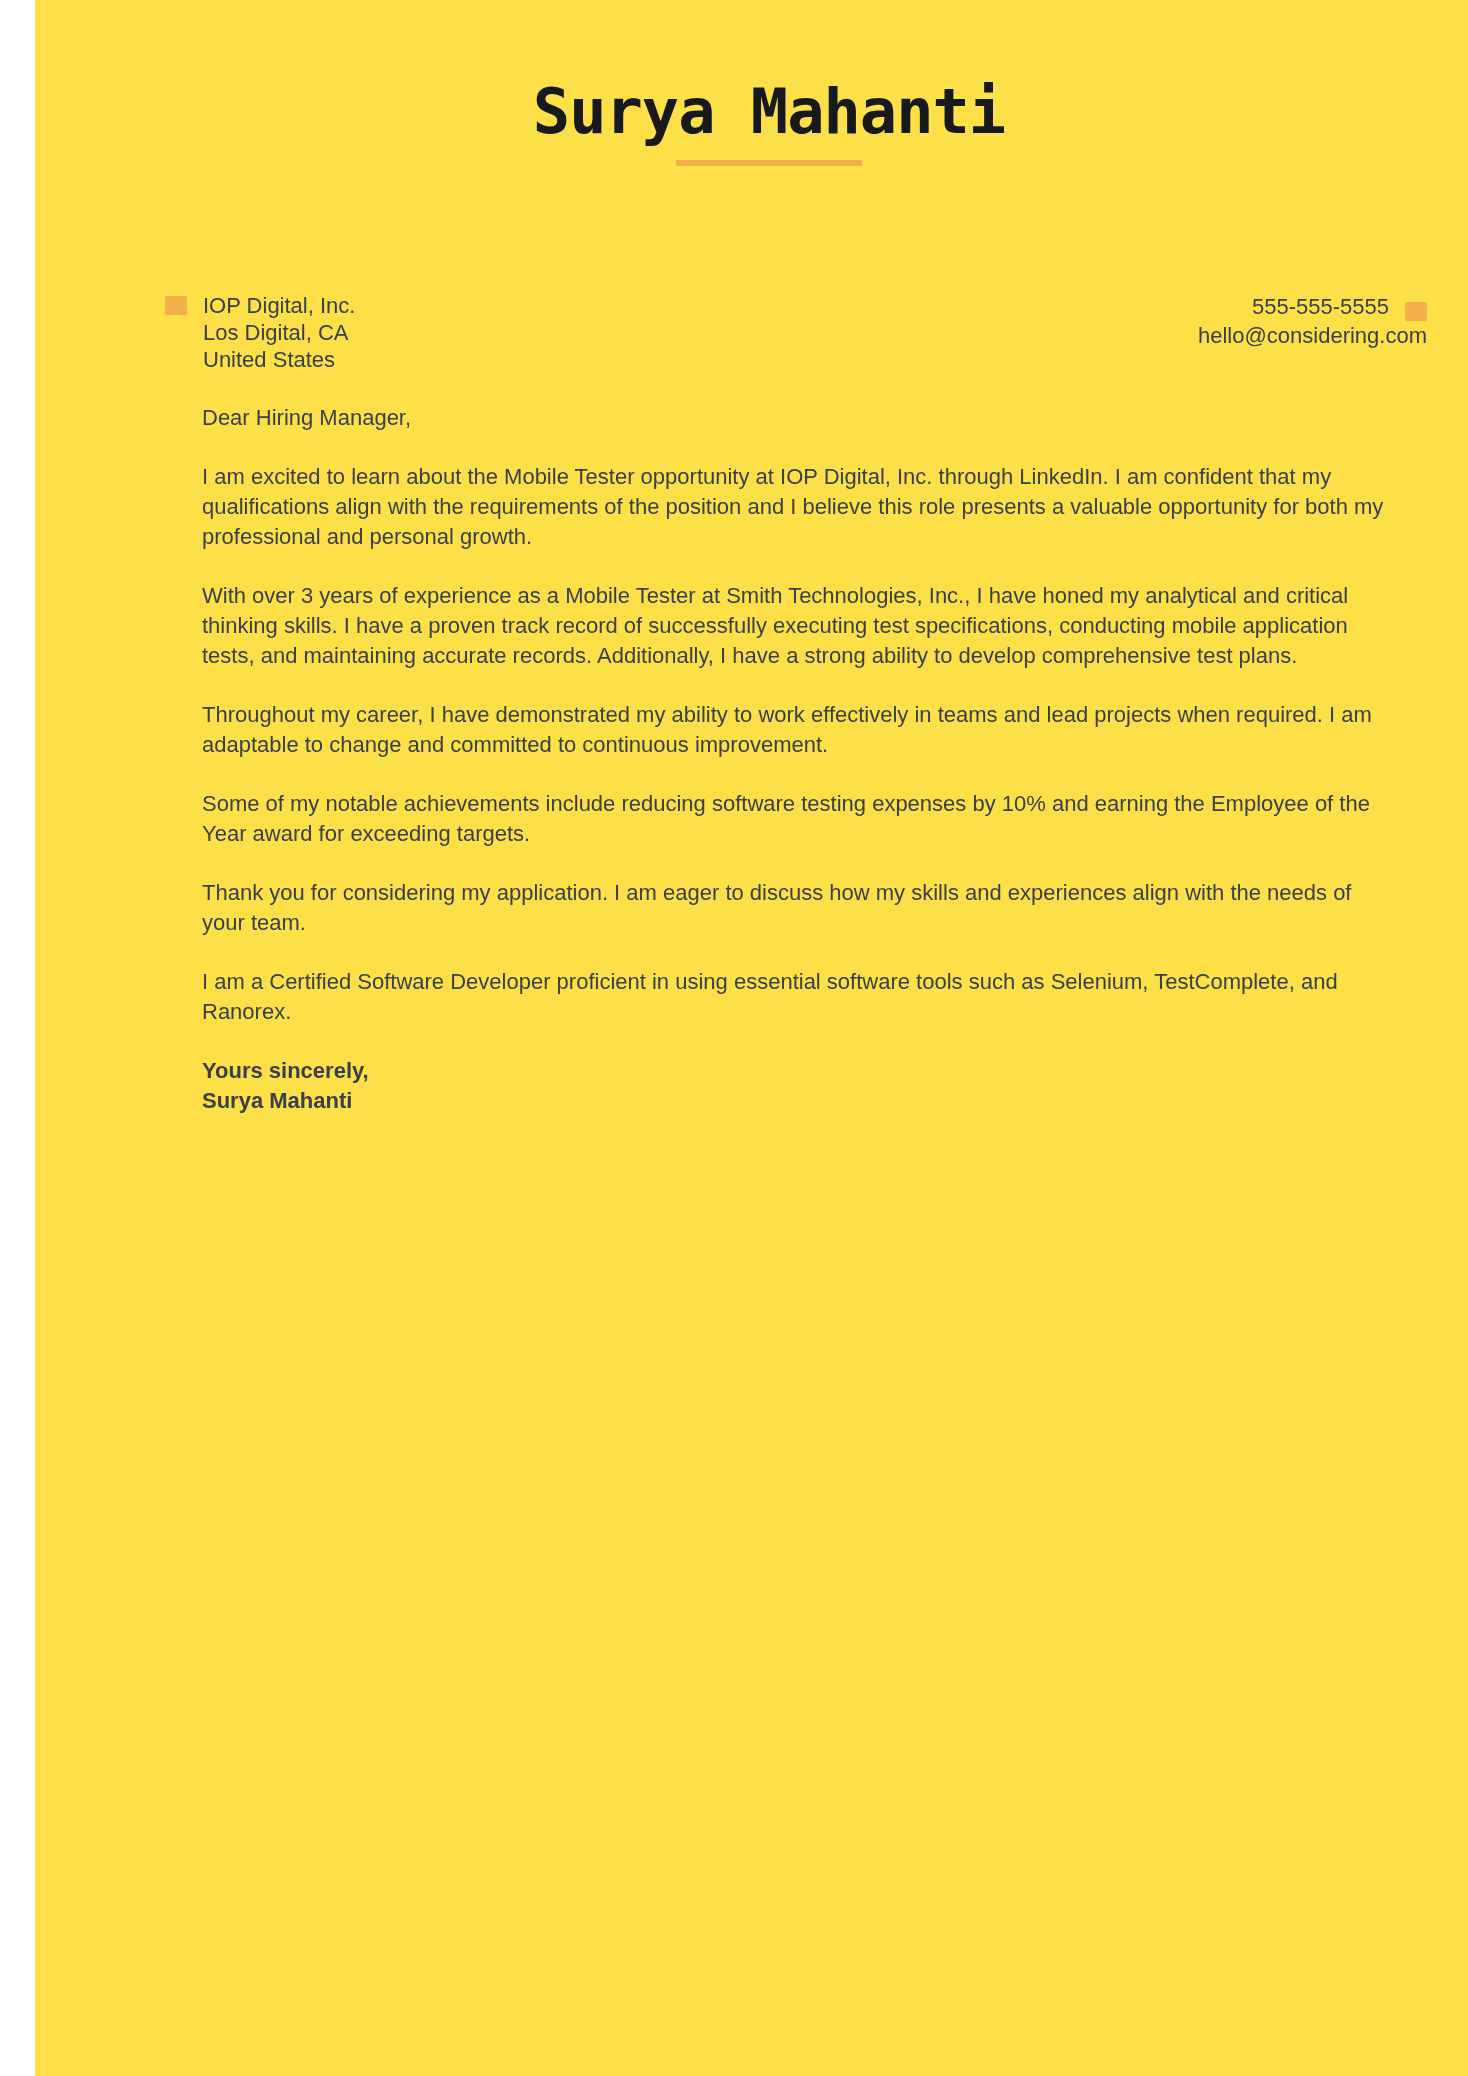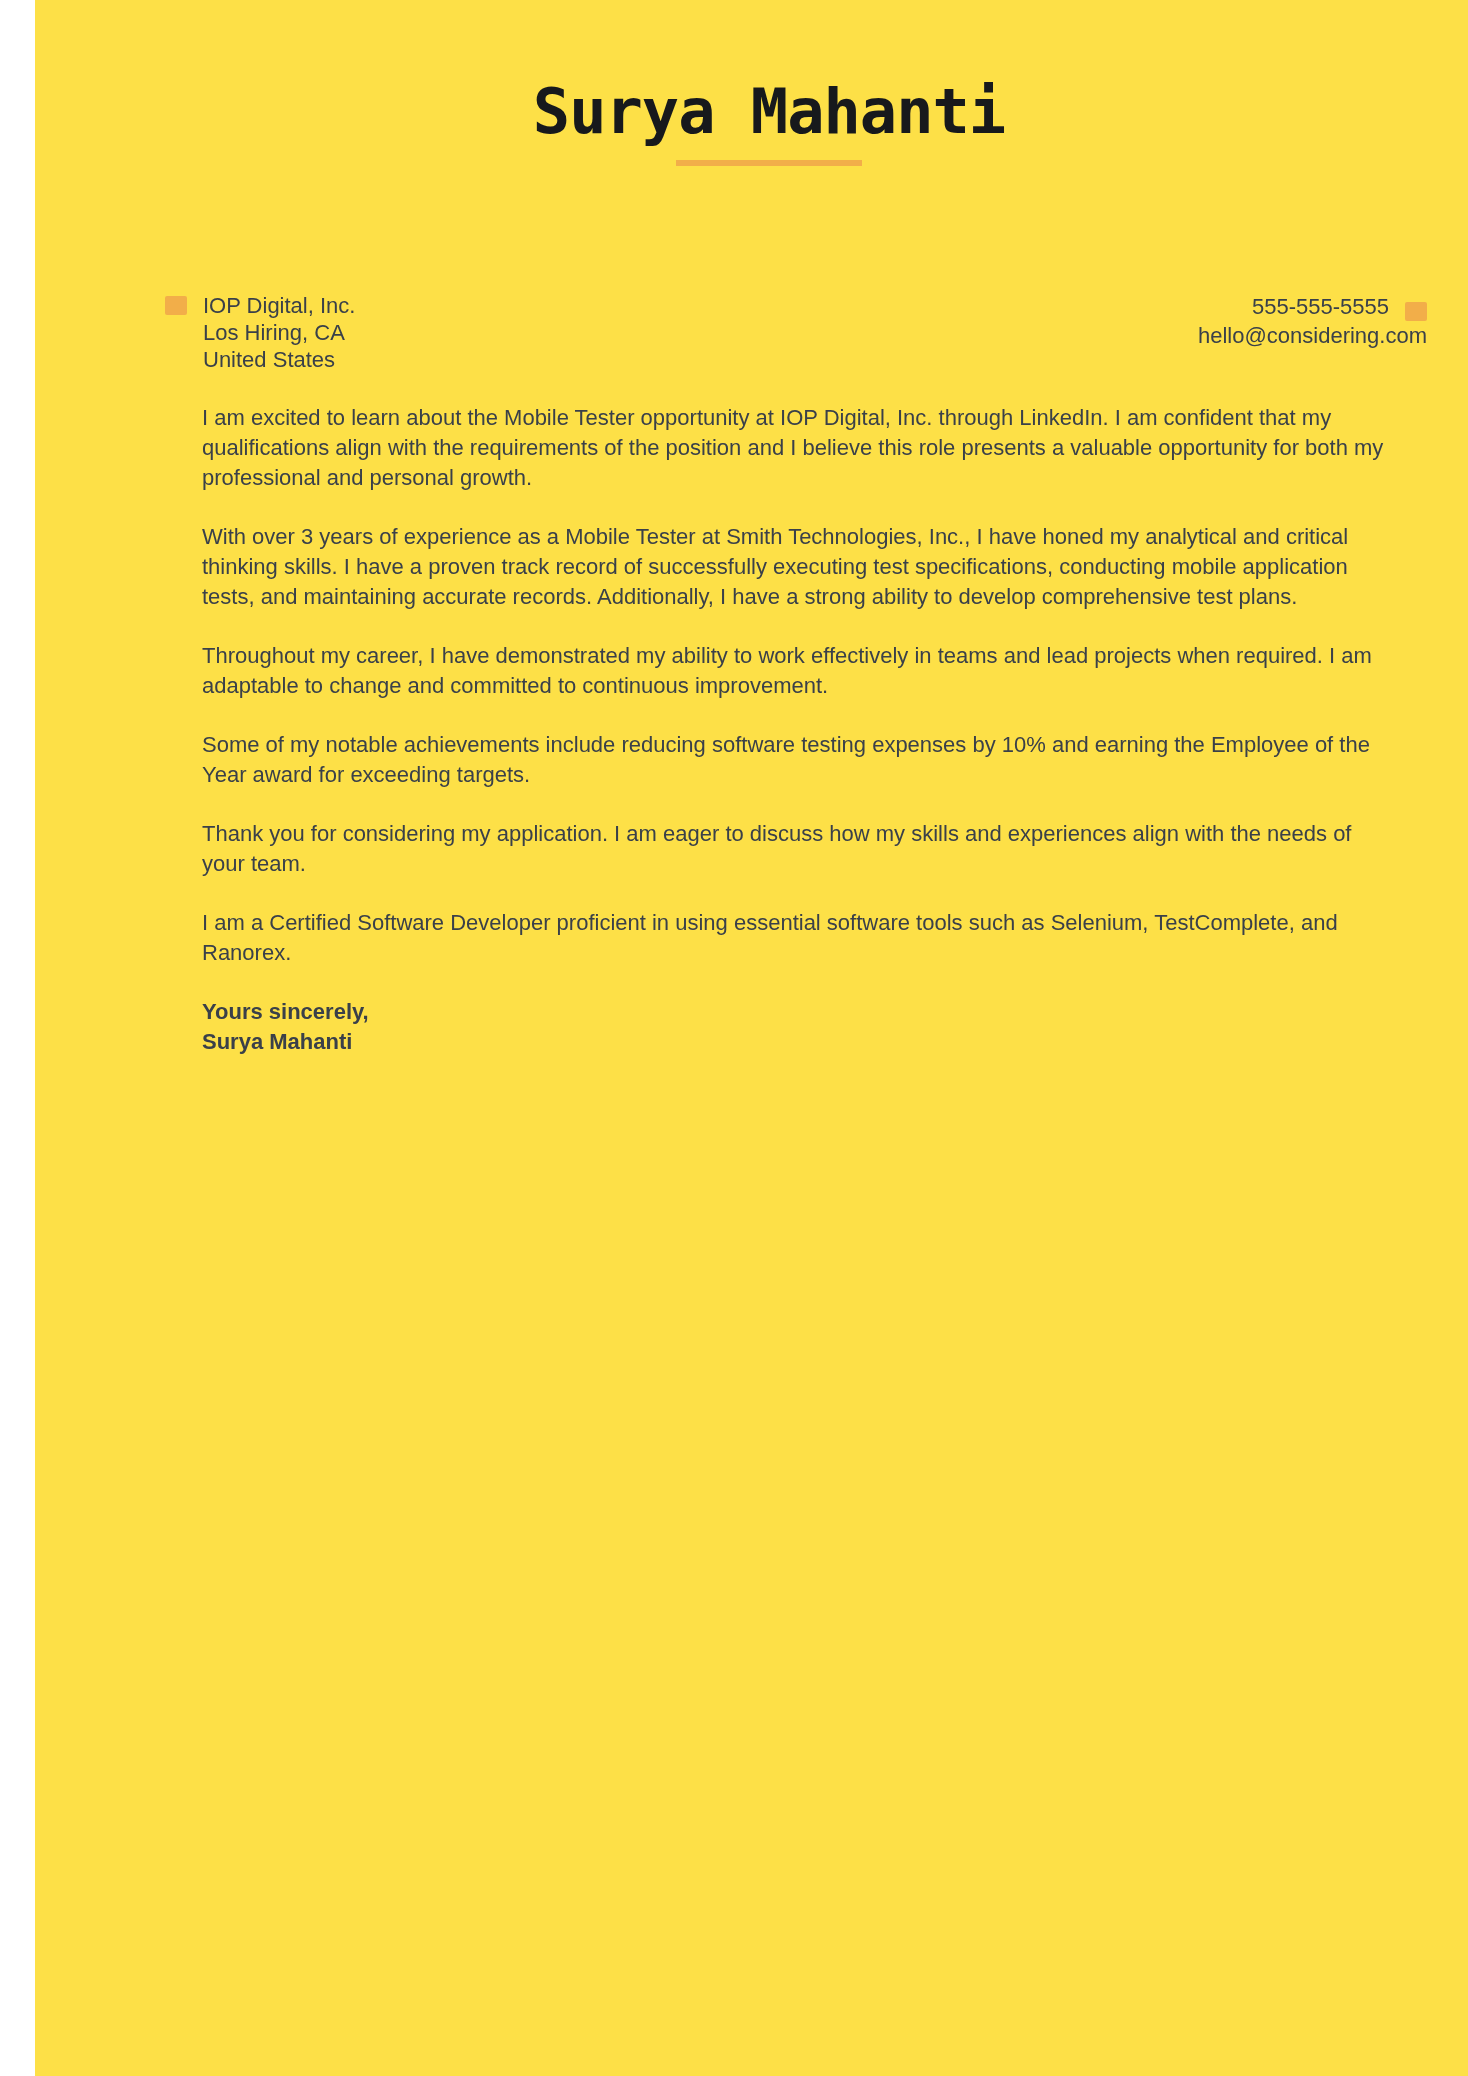--- a/index.html
+++ b/index.html
@@ -103,36 +103,37 @@
   <div class="header">
     <h1 class="page-title">Surya Mahanti</h1>
     <div class="title-underline"></div>
   </div>
 
   <div class="contact-row">
     <div class="recipient">
       <span class="bullet"></span>
       <div class="recipient-lines">
         <div>IOP Digital, Inc.</div>
-        <div>Los Hiring, CA</div>
+        <div>Los Digital, CA</div>
         <div>United States</div>
       </div>
     </div>
 
     <div class="sender">
       <div class="sender-phone-line">
         <span>555-555-5555</span>
         <span class="bullet"></span>
       </div>
       <div>hello@considering.com</div>
     </div>
   </div>
 
 
   <div class="letter-body">
+    <p>Dear Hiring Manager,</p>
 
     <p>I am excited to learn about the Mobile Tester opportunity at IOP Digital, Inc. through LinkedIn. I am confident that my qualifications align with the requirements of the position and I believe this role presents a valuable opportunity for both my professional and personal growth.</p>
     <p>With over 3 years of experience as a Mobile Tester at Smith Technologies, Inc., I have honed my analytical and critical thinking skills. I have a proven track record of successfully executing test specifications, conducting mobile application tests, and maintaining accurate records. Additionally, I have a strong ability to develop comprehensive test plans.</p>
     <p>Throughout my career, I have demonstrated my ability to work effectively in teams and lead projects when required. I am adaptable to change and committed to continuous improvement.</p>
     <p>Some of my notable achievements include reducing software testing expenses by 10% and earning the Employee of the Year award for exceeding targets.</p>
     <p>Thank you for considering my application. I am eager to discuss how my skills and experiences align with the needs of your team.</p>
     <p>I am a Certified Software Developer proficient in using essential software tools such as Selenium, TestComplete, and Ranorex.</p>
 
     <div class="closing">
       <p>

